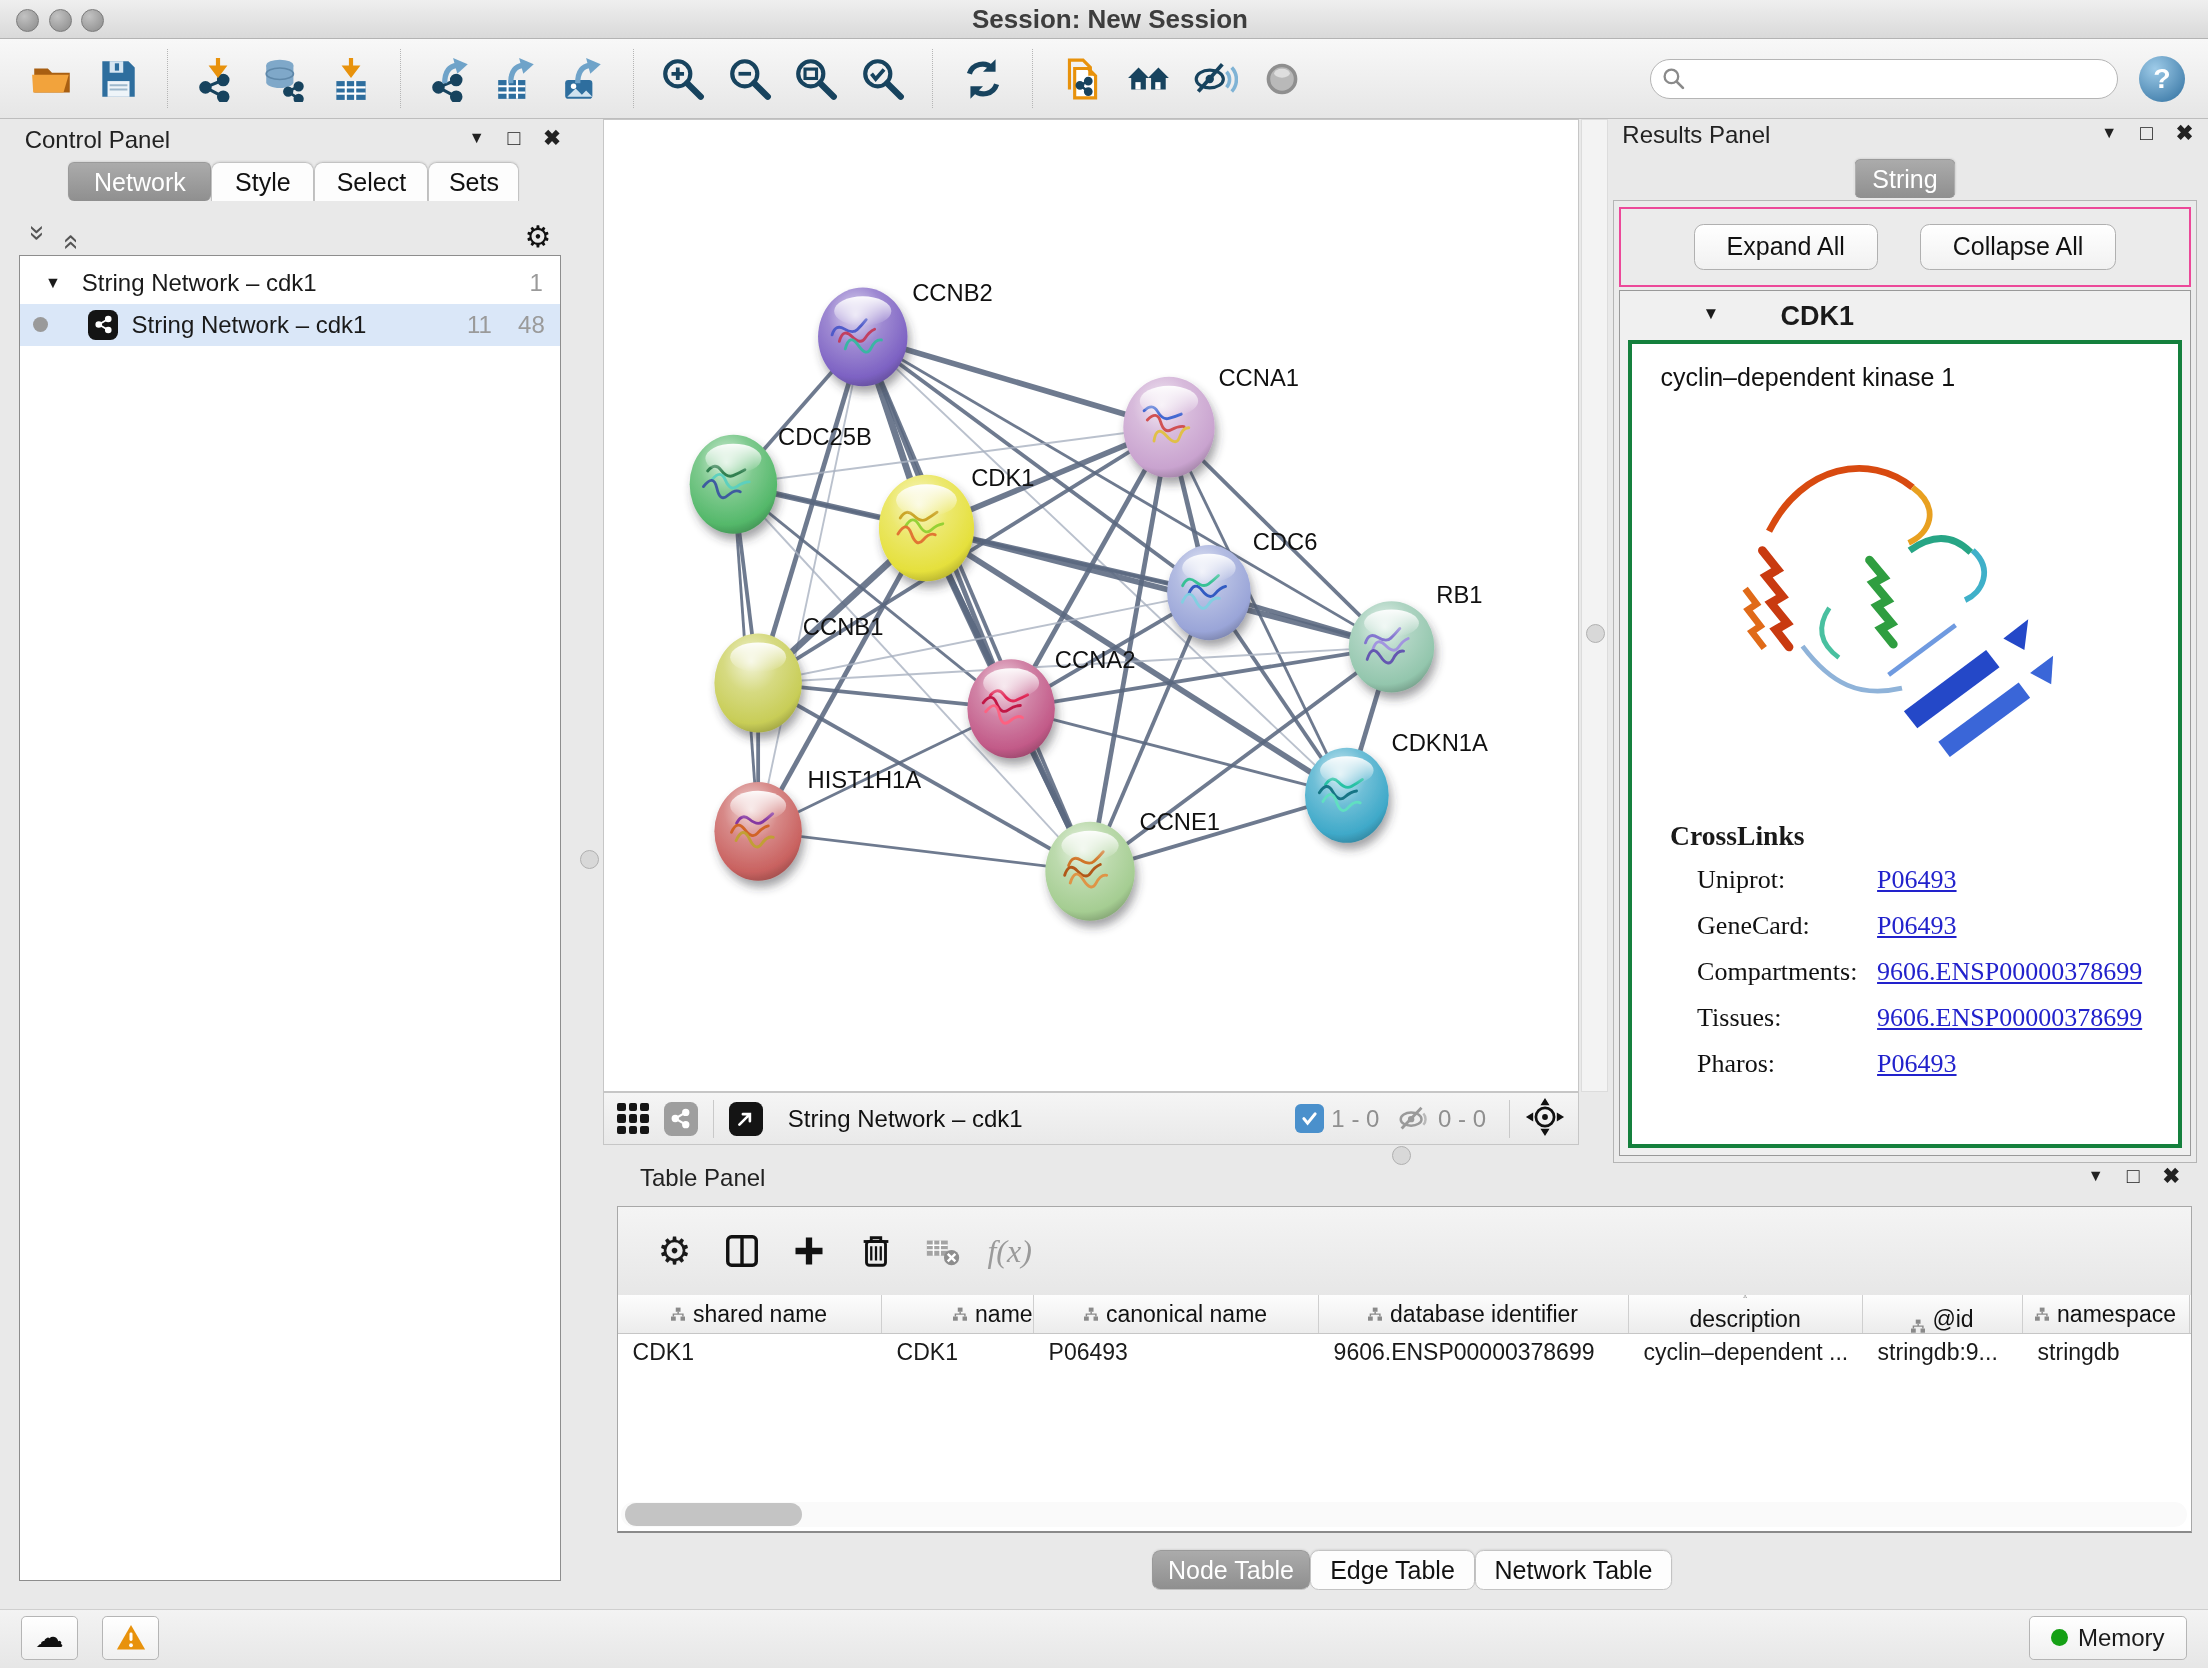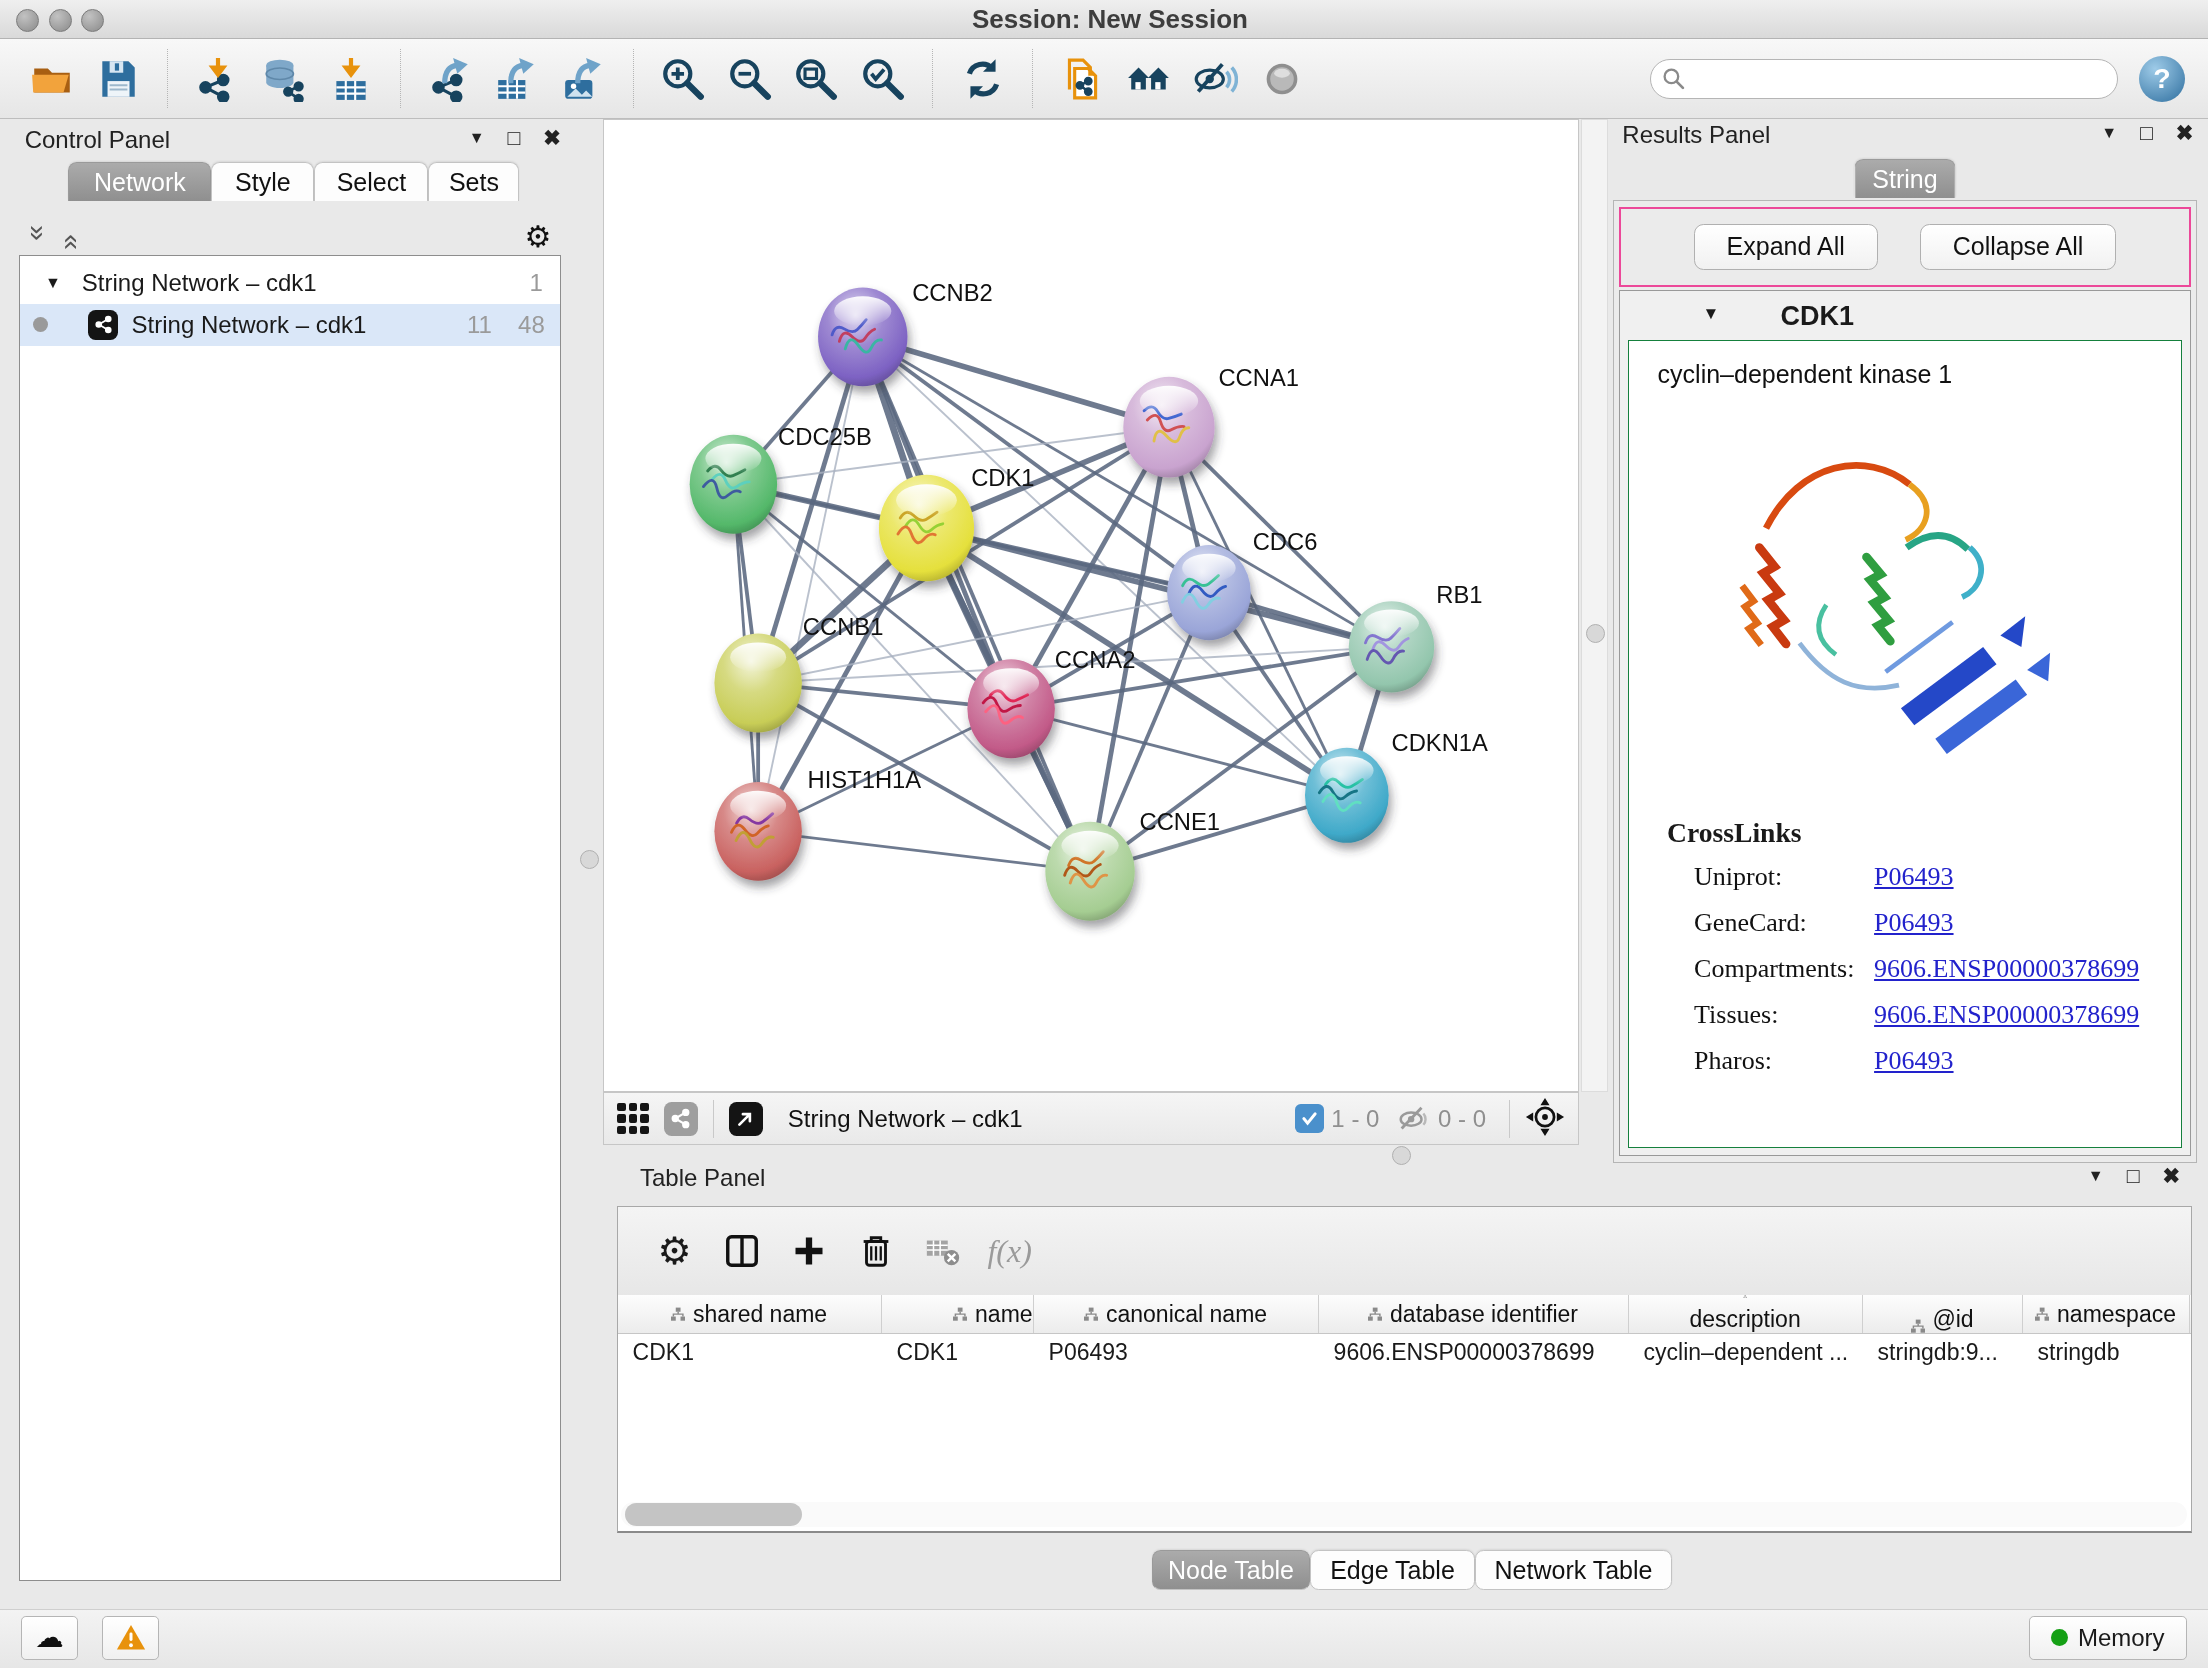--- a/index.html
+++ b/index.html
@@ -21,21 +21,21 @@
   
   #control-panel{left:11.4px;top:124px;width:557px;height:1463px;}
   .panel-head{position:absolute;left:0;right:0;top:0;height:32px;font-size:24px;color:#222;}
   .panel-head .ph-title{position:absolute;left:13.3px;top:1.9px;}
   .ph-icons{position:absolute;right:7.6px;top:1.9px;display:flex;gap:23px;align-items:center;}
   .ph-icons span{font-size:21px;color:#222;}
   .ph-icons .tri{font-size:16px;}
   .ph-icons .xx{font-weight:bold;}
   .tabs-row{position:absolute;display:flex;}
   .tab{height:38px;line-height:38px;text-align:center;font-size:25px;background:#fdfdfd;border:1px solid #c3c3c3;border-bottom:none;border-radius:8.6px 8.6px 0 0;box-shadow:0 -1px 1.9px rgba(0,0,0,.08);color:#111;}
-  .tab.active{background:linear-gradient(#ababab,#8f8f8f);color:#fff;border-color:#9a9a9a;}
+  .tab.active{background:linear-gradient(#ababab,#8f8f8f);color:#fff;border-color:#9a9a9a;border-radius:6px;}
   #cp-status{position:absolute;left:0;right:0;top:95px;height:36px;}
   .chev{display:inline-block;transform:rotate(90deg);font-size:28.5px;color:#555;width:25px;}
   .chev.up{transform:rotate(-90deg);}
   #cp-status-label{position:absolute;left:0;right:0;text-align:center;top:3.8px;font-size:24px;color:#111;}
   #cp-gear{position:absolute;right:17px;top:0px;font-size:30px;color:#111;}
   #tree-box{position:absolute;left:7.6px;right:7.6px;top:131px;bottom:5.7px;background:#fff;border:1px solid #8d8d8d;padding-top:5.7px;box-sizing:border-box;}
   .tree-row{height:42px;display:flex;align-items:center;font-size:24px;position:relative;}
   .tree-row .count{color:#9a9a9a;}
   #tree-row-selected{background:#dae7f8;}
   .share-badge{width:30px;height:30px;border-radius:7.6px;background:#141414;display:flex;align-items:center;justify-content:center;}
@@ -55,21 +55,21 @@
   
   #results-panel{left:1609px;top:119px;width:592px;height:1046px;}
   #rp-tab{position:absolute;top:40px;left:50%;transform:translateX(-50%);width:99px;}
   #rp-box{position:absolute;left:3.8px;right:3.8px;top:81px;bottom:1.9px;border:1px solid #b5b5b5;background:#ebebeb;}
   #rp-buttons{position:absolute;left:5.7px;right:5.7px;top:5.7px;height:76px;border:2px solid #ec4899;display:flex;align-items:center;justify-content:center;gap:42px;}
   .rp-btn{height:44px;padding:0 32px;background:linear-gradient(#ffffff,#f1f1f1);border:1px solid #b0b0b0;border-radius:9.5px;font-size:25px;display:flex;align-items:center;color:#111;}
   #cdk-box{position:absolute;left:5.7px;right:5.7px;top:89px;bottom:5.7px;border:1px solid #999;background:#f0f0f0;}
   #cdk-head{position:absolute;left:0;right:0;top:0;height:49px;font-size:27px;font-weight:bold;}
   #cdk-head .tri{position:absolute;left:82px;top:13.3px;font-size:17px;}
   #cdk-head .ttl{position:absolute;left:160px;top:9.5px;}
-  #cdk-white{position:absolute;left:7.6px;right:7.6px;top:49px;bottom:7.6px;background:#fff;border:1px solid #15803d;}
+  #cdk-white{position:absolute;left:7.6px;right:7.6px;top:49px;bottom:7.6px;background:#fff;border:4px solid #15803d;}
   #cdk-desc{position:absolute;left:28.5px;top:19px;font-size:25px;color:#111;}
   #protein-img{position:absolute;left:52px;top:63px;width:457px;height:373px;}
   #crosslinks{position:absolute;left:38px;top:476px;right:19px;font-family:"Liberation Serif",serif;}
   #crosslinks h3{font-size:27.6px;margin:0 0 13.3px 0;font-family:"Liberation Serif",serif;}
   .cl-row{display:flex;font-size:26px;margin-bottom:16px;}
   .cl-label{width:207px;padding-left:27px;box-sizing:border-box;color:#111;}
   .cl-link{color:#2222cc;text-decoration:underline;}
   
   #table-panel{left:609px;top:1162px;width:1590px;height:447px;}
   #tp-box{position:absolute;left:7.6px;top:44px;width:1575px;height:327px;border:1px solid #a8a8a8;background:#fff;box-sizing:border-box;border-bottom:2.9px solid #8a8a8a;}

